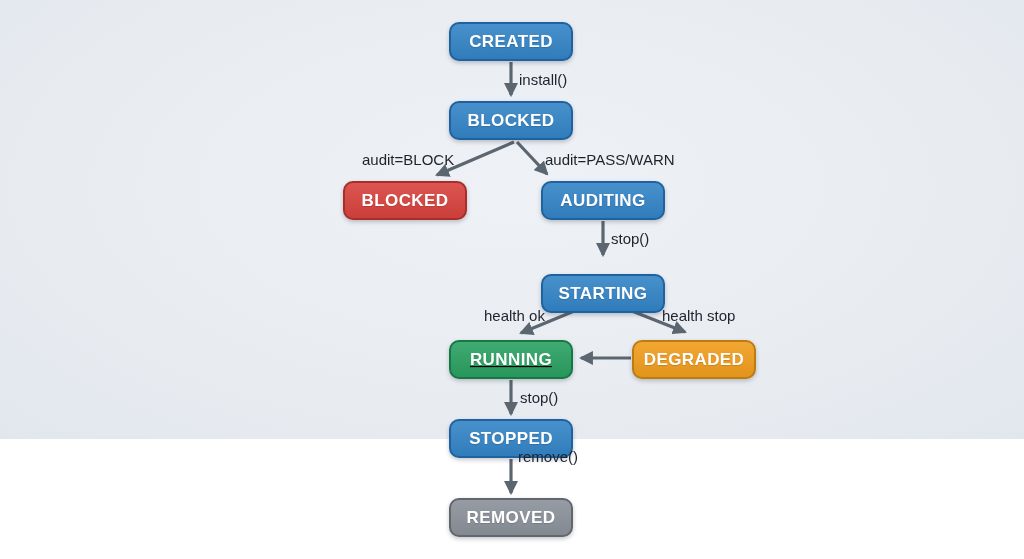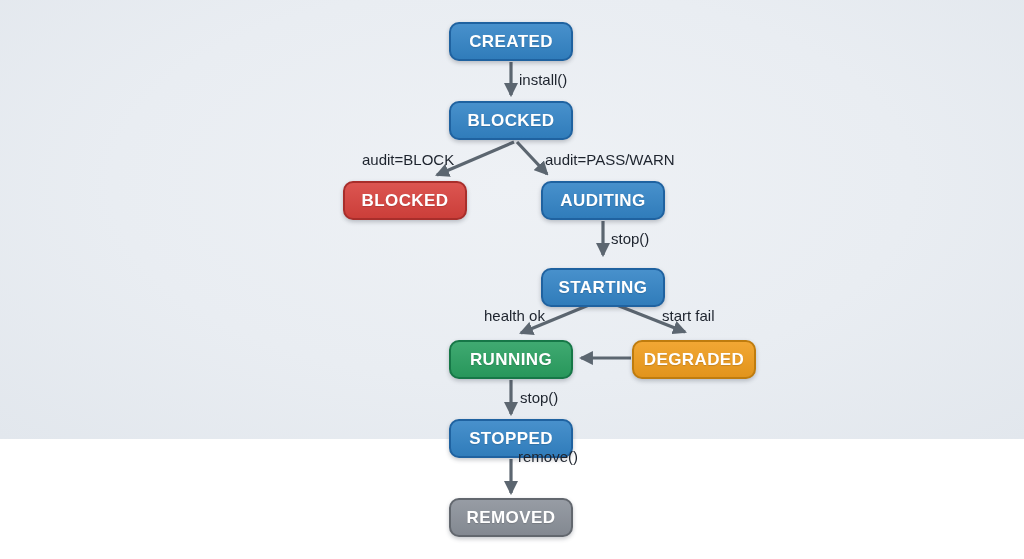--- a/index.html
+++ b/index.html
@@ -20,21 +20,21 @@
     display:flex;align-items:center;justify-content:center;
     box-shadow:0 2px 4px rgba(45,55,70,.28);
     background-image:linear-gradient(rgba(255,255,255,.10), rgba(0,0,0,.06));
   }
   .node span{
     color:var(--node_label_text,#fff);font-size:17px;font-weight:bold;letter-spacing:.4px;
     text-shadow:0 1px 1px rgba(0,0,0,.15);
   }
   .c-blue  {background-color:var(--node_blue,#3384c6);  border-color:var(--node_blue_border,#1f62a0);}
   .c-red   {background-color:var(--node_red,#d8423d);   border-color:var(--node_red_border,#a82e2b);margin-left:16px;}
-  .c-green {background-color:var(--node_green,#2aa061); border-color:var(--node_green_border,#167747);}
+  .c-green {background-color:var(--node_green,#2aa061); border-color:var(--node_green_border,#167747);text-decoration:underline;}
   .c-orange{background-color:var(--node_orange,#f09d1d);border-color:var(--node_orange_border,#bf7c0e);}
   .c-gray  {background-color:var(--node_gray,#8b919a);  border-color:var(--node_gray_border,#62676e);}
   .edge-label{
     position:absolute;font-size:15px;line-height:17px;
     color:var(--edge_label_text,#1d232d);white-space:nowrap;text-align:right;
   }
   .sparkle{position:absolute;left:961px;top:496px;width:44px;height:44px;opacity:.7;filter:blur(.6px);}
   .sparkle path{fill:#ffffff;}
 </style>
 </head>
@@ -64,42 +64,42 @@
     </div>
   <div class="node c-blue" style="left:449px;top:101px">
       <span>BLOCKED</span>
     </div>
   <div class="node c-red" style="left:327px;top:181px">
       <span>BLOCKED</span>
     </div>
   <div class="node c-blue" style="left:541px;top:181px">
       <span>AUDITING</span>
     </div>
-  <div class="node c-blue" style="left:541px;top:268px">
+  <div class="node c-blue" style="left:541px;top:274px">
       <span>STARTING</span>
     </div>
   <div class="node c-green" style="left:449px;top:340px">
       <span>RUNNING</span>
     </div>
   <div class="node c-orange" style="left:632px;top:340px">
       <span>DEGRADED</span>
     </div>
   <div class="node c-blue" style="left:449px;top:419px">
       <span>STOPPED</span>
     </div>
   <div class="node c-gray" style="left:449px;top:498px">
       <span>REMOVED</span>
     </div>
 
   <div class="edge-label" style="left:519px;top:71px">install()</div>
   <div class="edge-label" style="left:362px;top:151px">audit=BLOCK</div>
   <div class="edge-label" style="left:545px;top:151px">audit=PASS/WARN</div>
   <div class="edge-label" style="left:611px;top:230px">stop()</div>
   <div class="edge-label" style="left:484px;top:307px">health ok</div>
-  <div class="edge-label" style="left:662px;top:307px">start fail</div>
+  <div class="edge-label" style="left:662px;top:307px">health stop</div>
   <div class="edge-label" style="left:520px;top:389px">stop()</div>
   <div class="edge-label" style="left:518px;top:448px">remove()</div>
 
   <svg class="sparkle" viewBox="0 0 44 44">
     <path d="M22,0 Q23.8,18.2 44,22 Q23.8,25.8 22,44 Q20.2,25.8 0,22 Q20.2,18.2 22,0 Z"></path>
   </svg>
 
 </div>
 
 </body></html>

